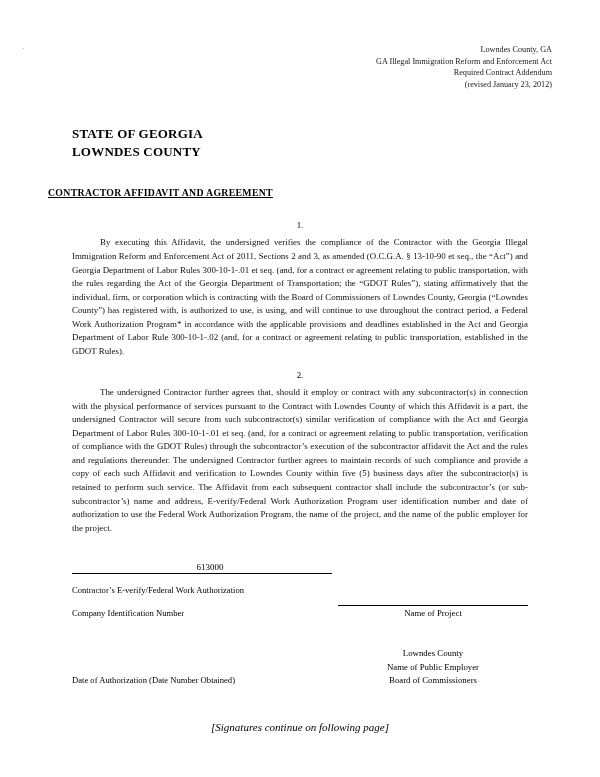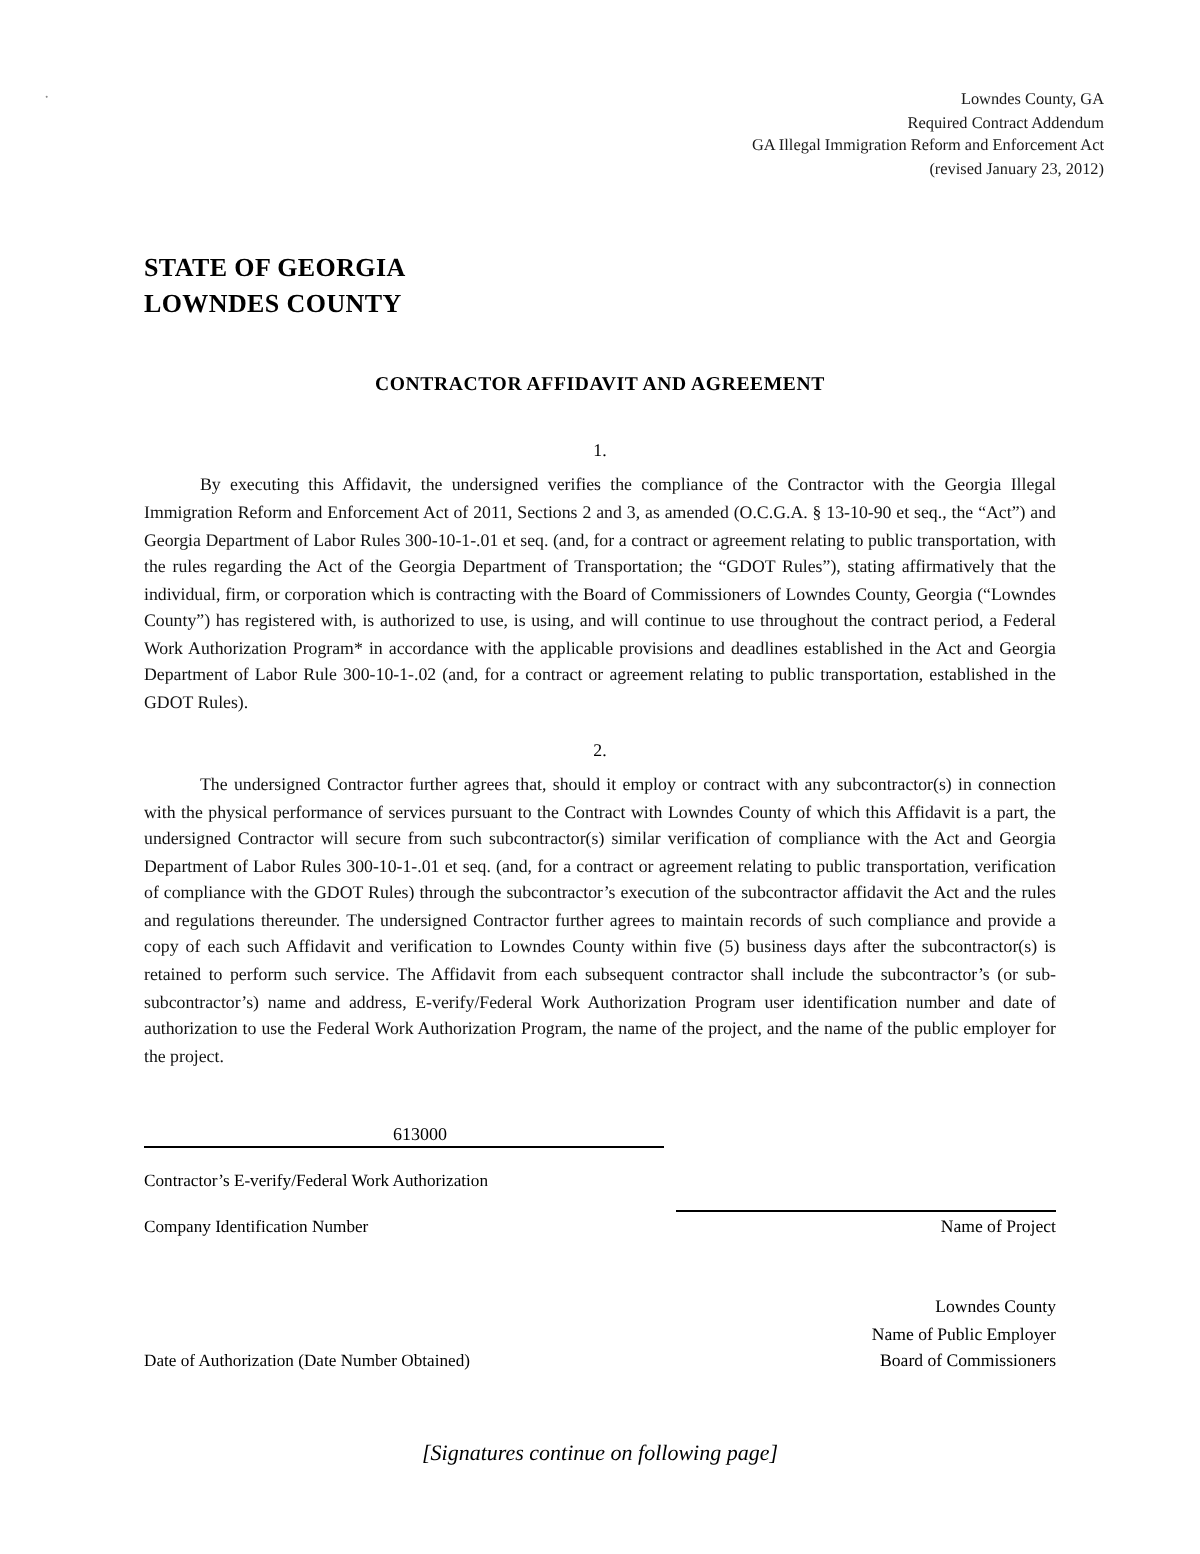--- a/index.html
+++ b/index.html
@@ -34,23 +34,24 @@
   .state-block {
     font-size: 13px;
     font-weight: bold;
     line-height: 1.42;
     margin-left: 24px;
     margin-bottom: 26px;
     letter-spacing: 0.2px;
   }
 
   .doc-title {
-    text-align: center;
+    text-align: left;
     font-size: 9.8px;
     font-weight: bold;
+    text-decoration: underline;
     letter-spacing: 0.3px;
     margin-bottom: 22px;
   }
 
   .para {
     font-size: 8.9px;
     line-height: 1.52;
     text-align: justify;
     margin: 0 24px 10px 24px;
     color: #111;
@@ -89,21 +90,20 @@
   }
   .fill-label {
     font-size: 8.6px;
     line-height: 1.38;
     padding-top: 11px;
   }
   .right-label {
     font-size: 8.8px;
     line-height: 1.45;
     padding-top: 1px;
-    text-align: right;
   }
 
   .sig-row.second { margin-top: 26px; }
 
   .footnote {
     text-align: center;
     font-size: 11px;
     font-style: italic;
     margin-top: 34px;
   }
@@ -118,22 +118,22 @@
 </style>
 </head>
 <body>
 
 <div class="page">
 
   <div class="corner-mark">·</div>
 
   <div class="header-block">
     <div>Lowndes County, GA</div>
+    <div>GA Illegal Immigration Reform and Enforcement Act</div>
     <div>Required Contract Addendum</div>
-    <div>GA Illegal Immigration Reform and Enforcement Act</div>
     <div>(revised January 23, 2012)</div>
   </div>
 
   <div class="state-block">
     <div>STATE OF GEORGIA</div>
     <div>LOWNDES COUNTY</div>
   </div>
 
   <div class="doc-title">CONTRACTOR AFFIDAVIT AND AGREEMENT</div>
 

